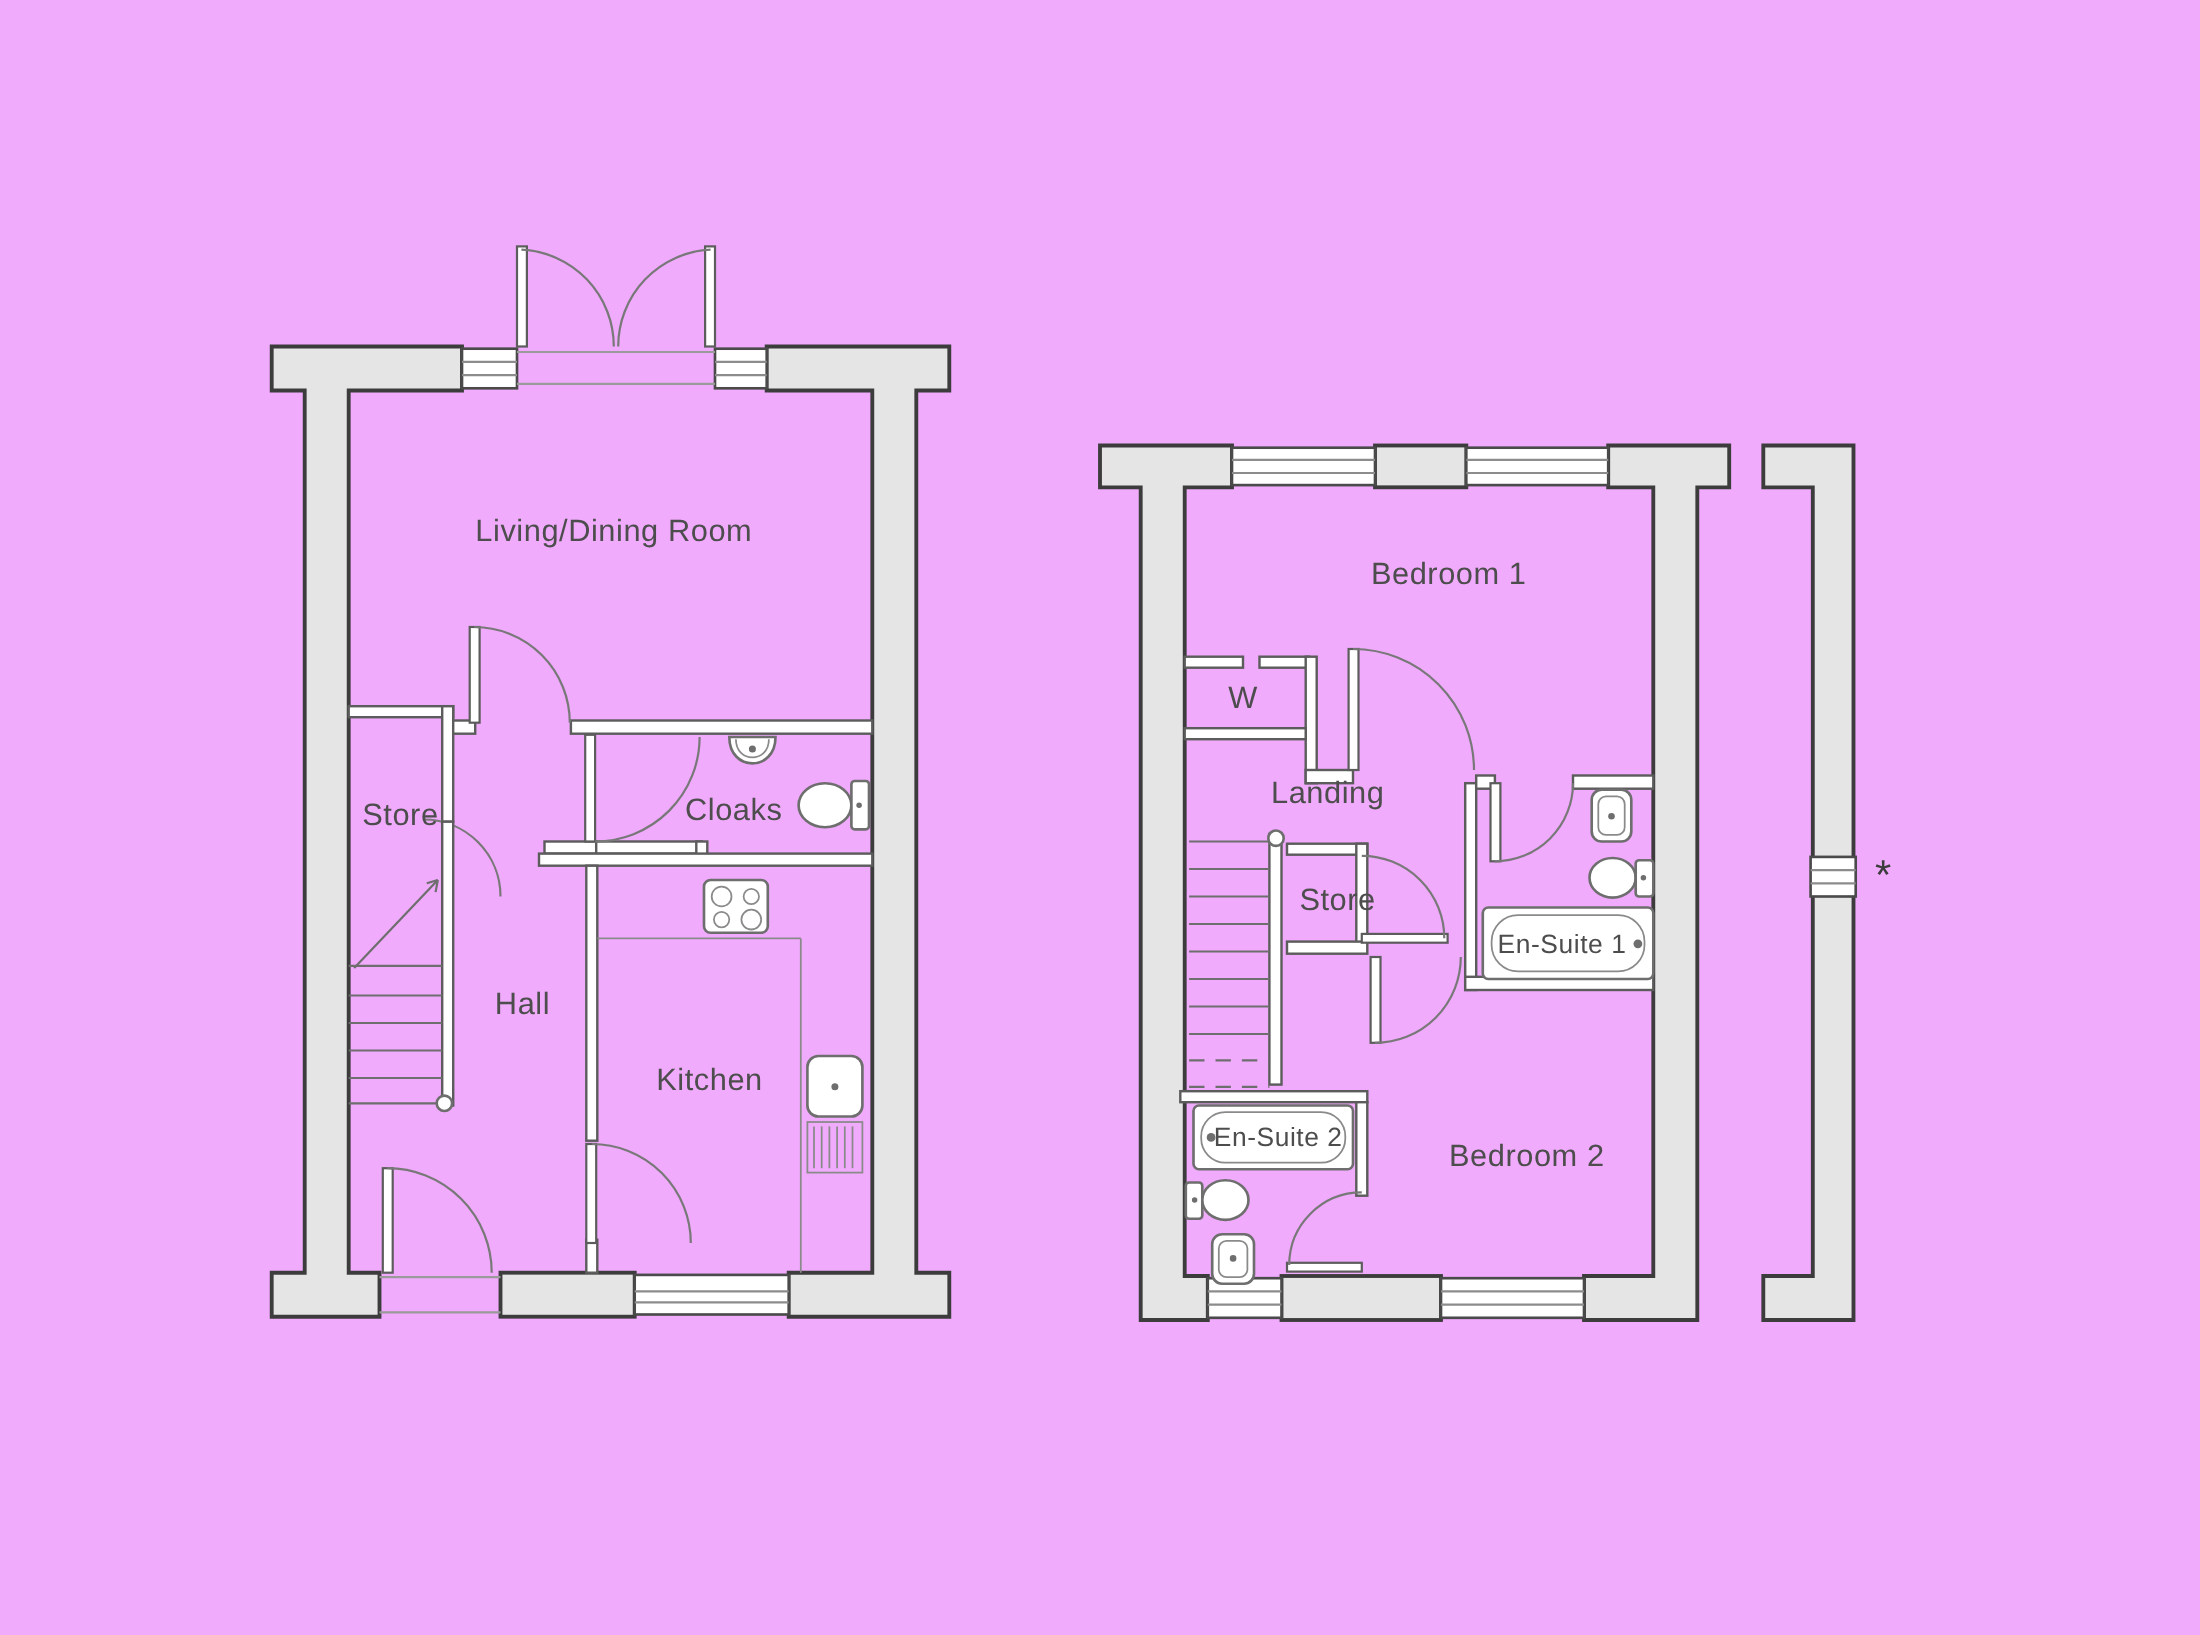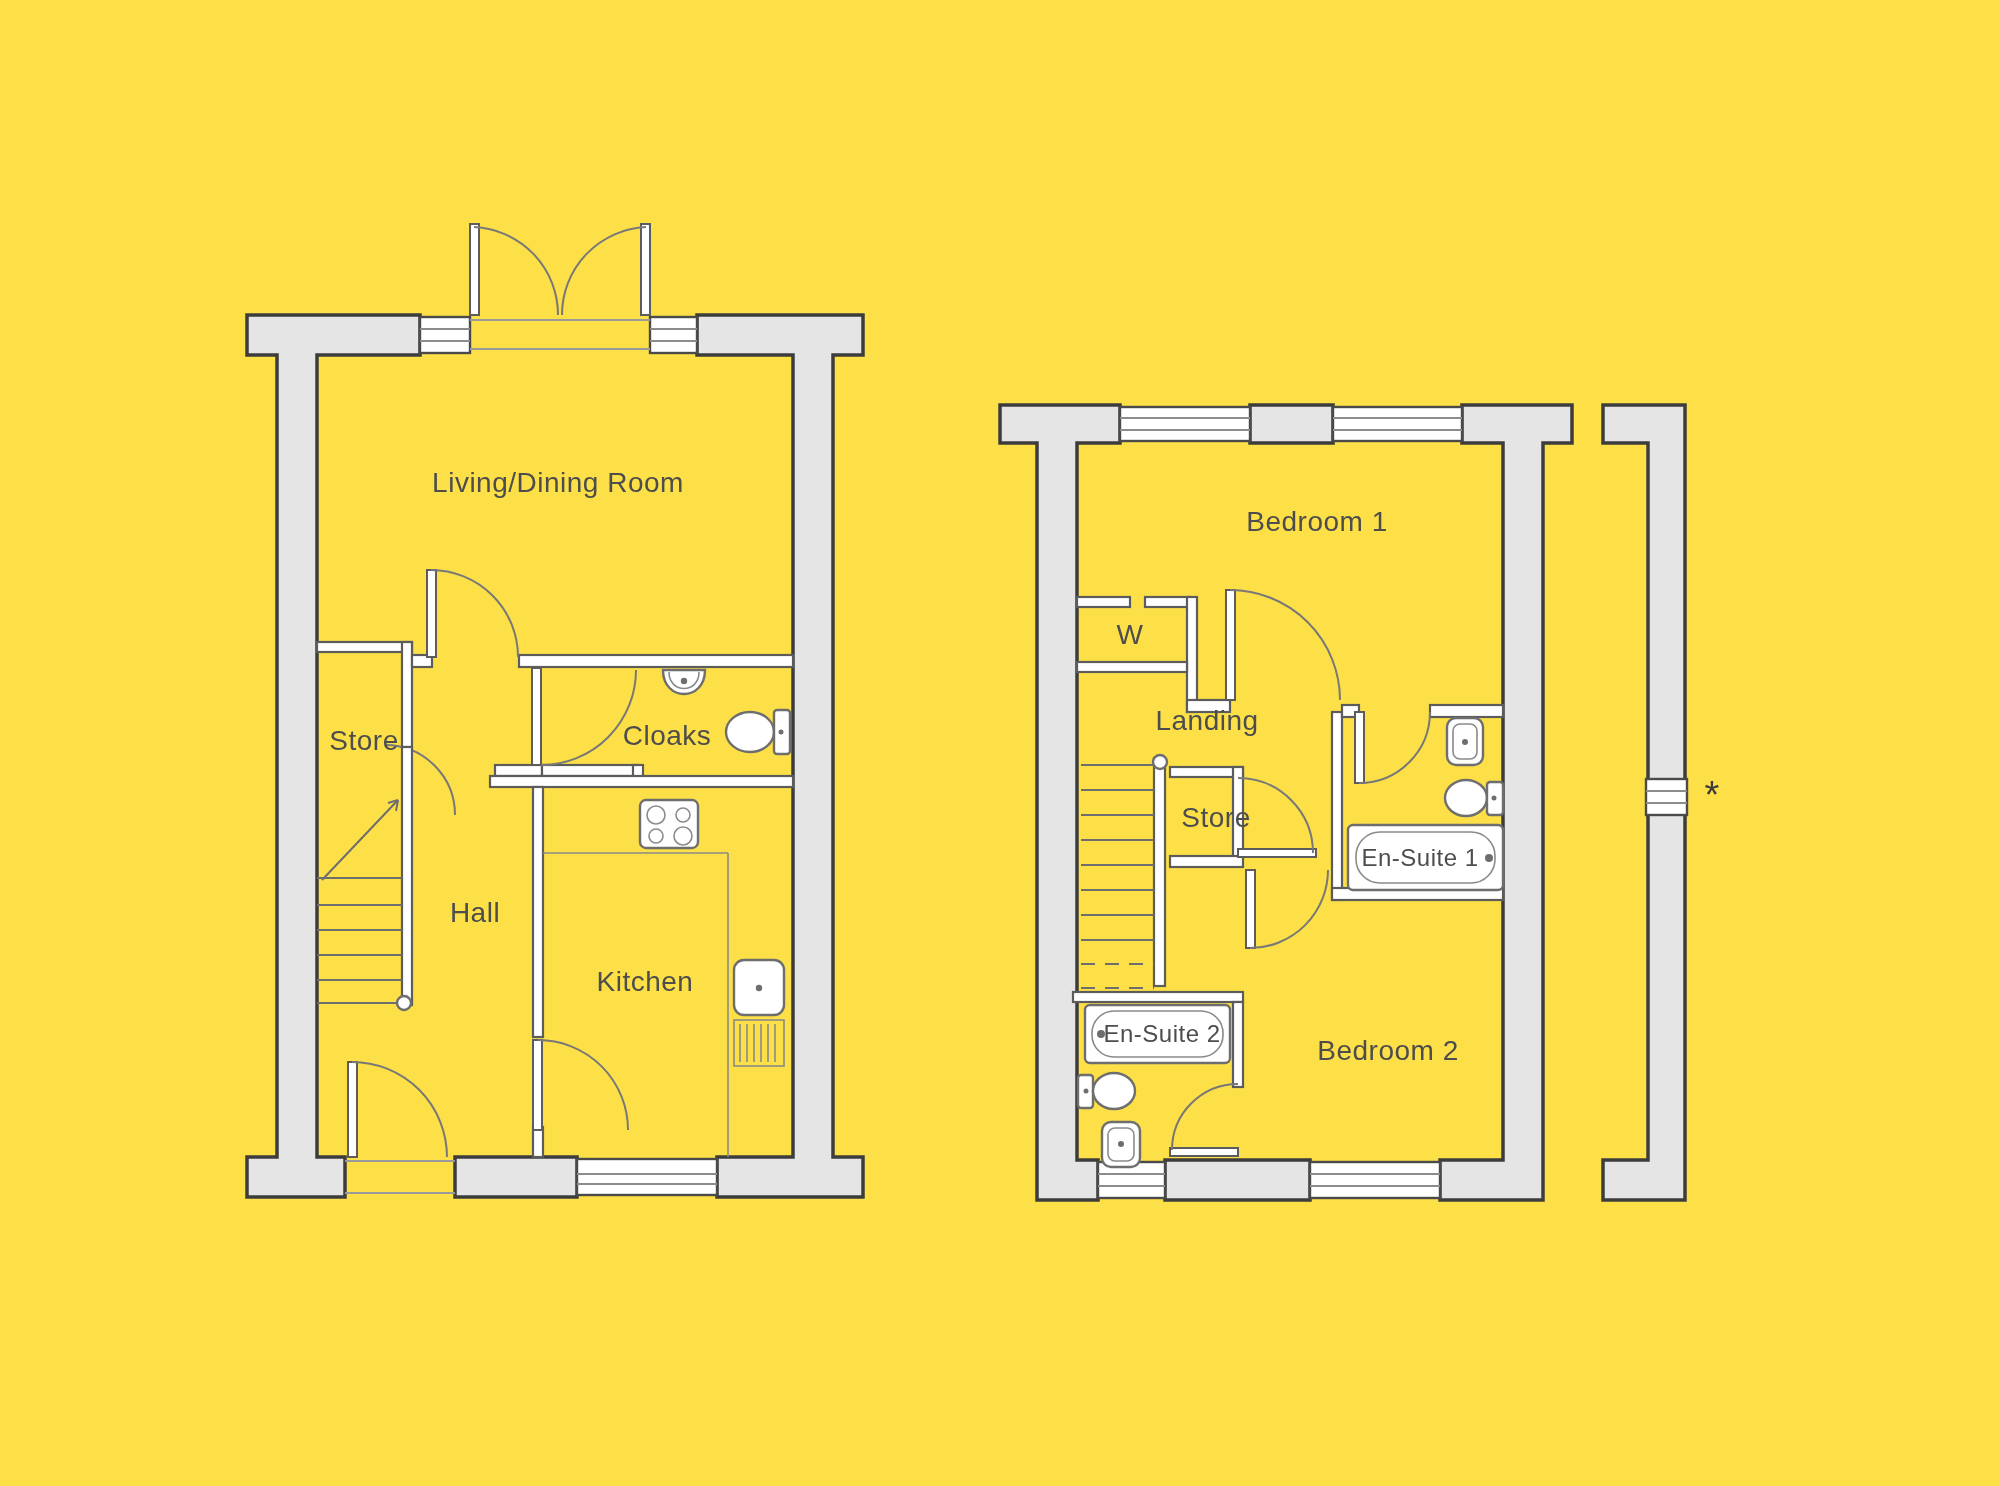--- a/index.html
+++ b/index.html
@@ -1,16 +1,16 @@
 <!DOCTYPE html>
 <html><head>
 <meta charset="utf-8">
 <style>
   html,body{margin:0;padding:0;background:#ffffff;}
-  .stage{width:2000px;height:1486px;position:relative;background:#fde047;
+  .stage{width:2000px;height:1486px;position:relative;background:#f0abfc;
          font-family:"Liberation Sans", sans-serif;}
   svg{display:block;width:2000px;height:1486px;}
 
   
   .wall{fill:#e5e5e5;stroke:#3c3c3c;stroke-width:3.5;stroke-linejoin:miter;}
   
   .iwall{fill:#ffffff;stroke:#5c5c5c;stroke-width:2.2;}
   
   .leaf{fill:#ffffff;stroke:#5c5c5c;stroke-width:2;}
   

